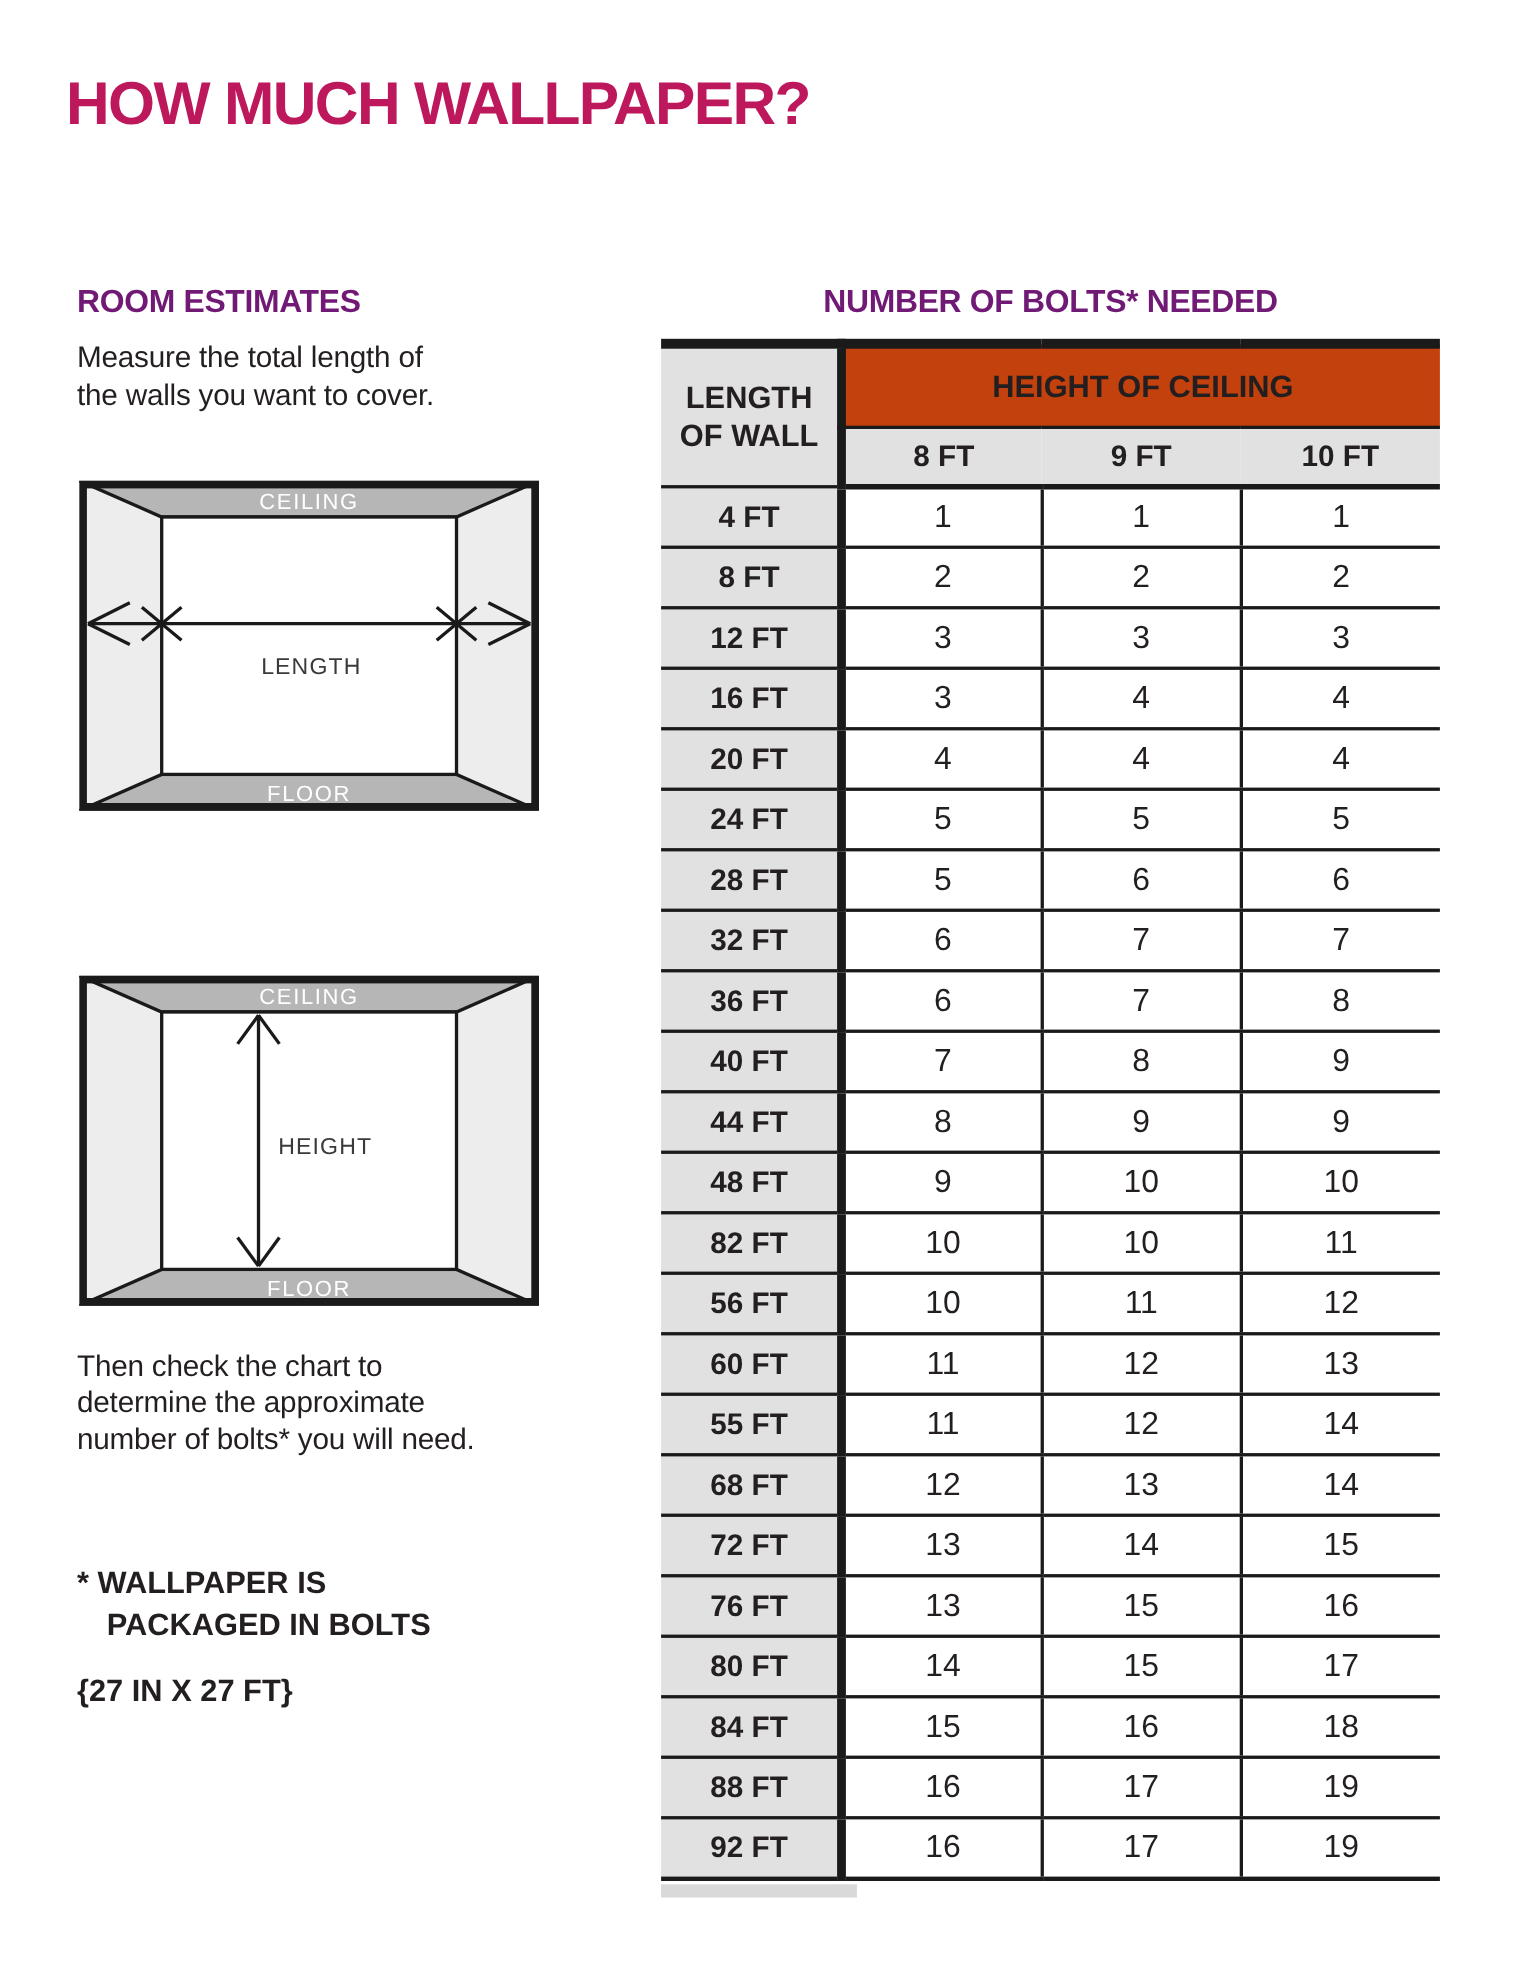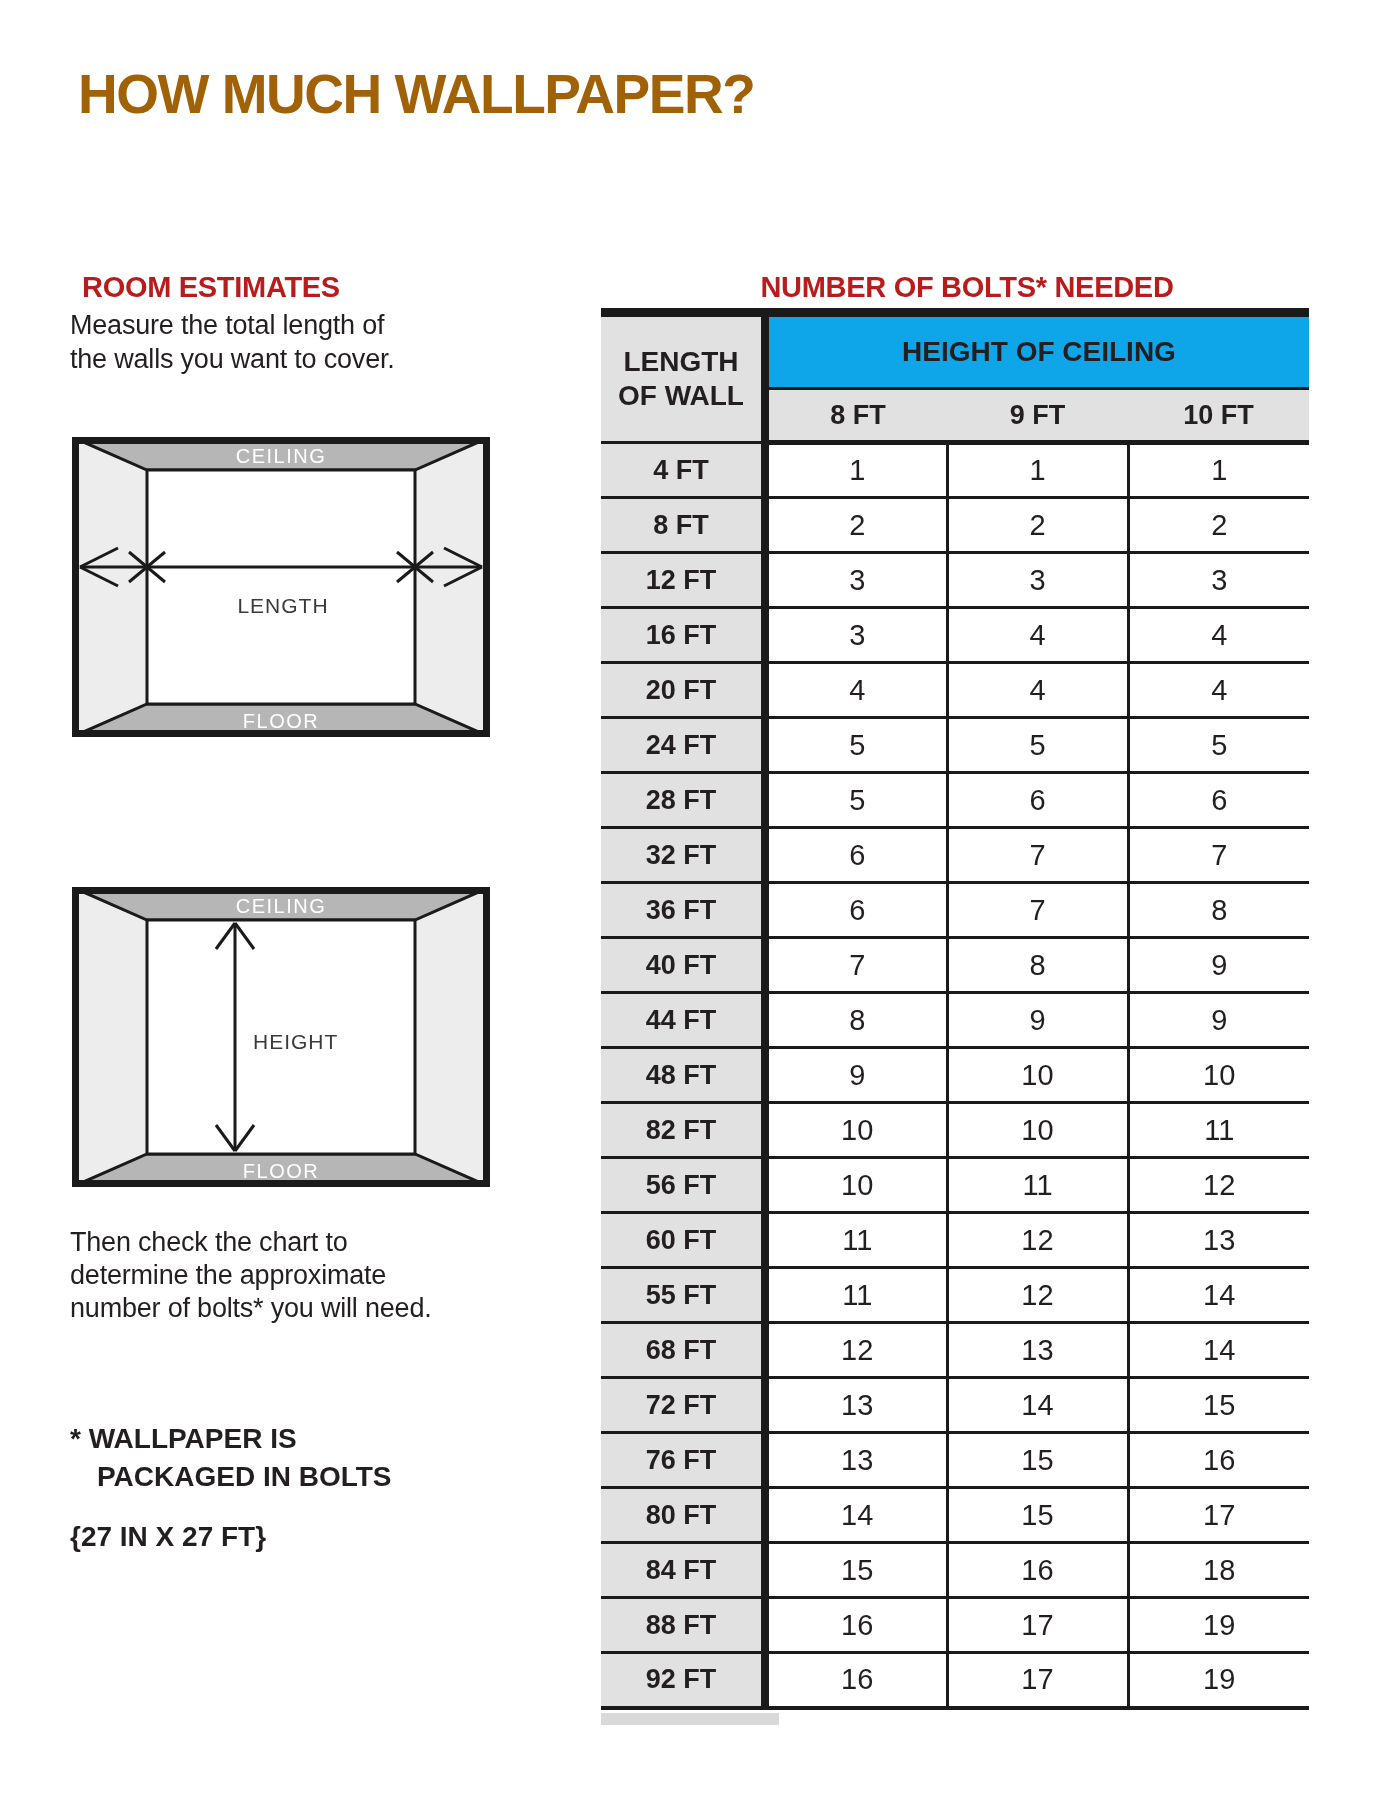--- a/index.html
+++ b/index.html
@@ -3,27 +3,27 @@
 <meta charset="utf-8">
 <style>
   html, body { margin:0; padding:0; }
   body {
     width:1391px; height:1800px; background:#ffffff; position:relative;
     font-family:"Liberation Sans", sans-serif; color:#231F20; overflow:hidden;
   }
   .page { position:absolute; inset:0; }
 
   .title {
-    position:absolute; left:78px; top:62px; margin:0;
-    font-size:55px; font-weight:bold; letter-spacing:-1.5px; color:#a16207;
+    position:absolute; left:60px; top:62px; margin:0;
+    font-size:55px; font-weight:bold; letter-spacing:-1.5px; color:#be185d;
     white-space:nowrap;
   }
   .section-heading {
-    position:absolute; margin:12px; font-size:29px; font-weight:bold;
-    color:#b91c1c; letter-spacing:-0.3px; white-space:nowrap;
+    position:absolute; margin:0; font-size:29px; font-weight:bold;
+    color:#701a75; letter-spacing:-0.3px; white-space:nowrap;
   }
   .room-heading { left:70px; top:259px; }
   .table-heading { left:601px; width:708px; text-align:center; top:259px; }
 
   .para { position:absolute; left:70px; margin:0; font-size:27px; line-height:34px; letter-spacing:-0.2px; }
   .para1 { top:308px; }
   .para2 { top:774px; }
   .para3 { top:1226px; line-height:33px; }
 
   .diagram { position:absolute; left:72px; width:418px; height:300px; }
@@ -42,21 +42,21 @@
     position:absolute; left:601px; top:308px; width:708px;
     border-collapse:collapse; table-layout:fixed;
     border-top:9px solid #1A1A1A;
   }
   .bolt-table th, .bolt-table td { padding:0; text-align:center; vertical-align:middle; }
   .corner-cell {
     background:#E1E1E1; border-right:8px solid #1A1A1A; border-bottom:3px solid #1A1A1A;
     font-weight:bold; font-size:28px; line-height:34px;
   }
   .group-cell {
-    background:#0ea5e9; border-bottom:3px solid #1A1A1A;
+    background:#c2410c; border-bottom:3px solid #1A1A1A;
     font-weight:bold; font-size:28px; height:70px;
   }
   .sub-cell {
     background:#E1E1E1; border-bottom:5px solid #1A1A1A;
     font-weight:bold; font-size:27px; height:50px;
   }
   .bolt-table tbody tr { height:55px;padding-left:12px; }
   .row-label {
     background:#E1E1E1; border-right:8px solid #1A1A1A; border-bottom:3px solid #1A1A1A;
     font-weight:bold; font-size:27px;

